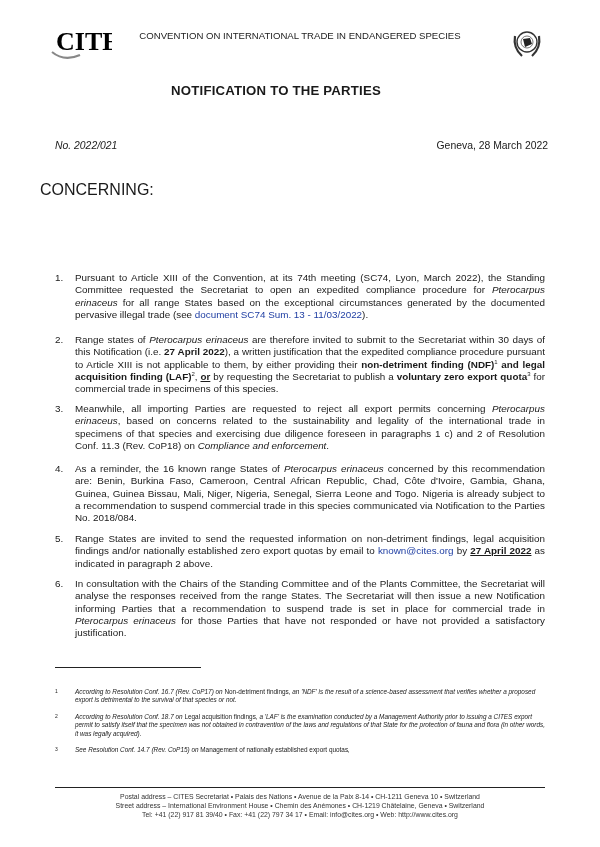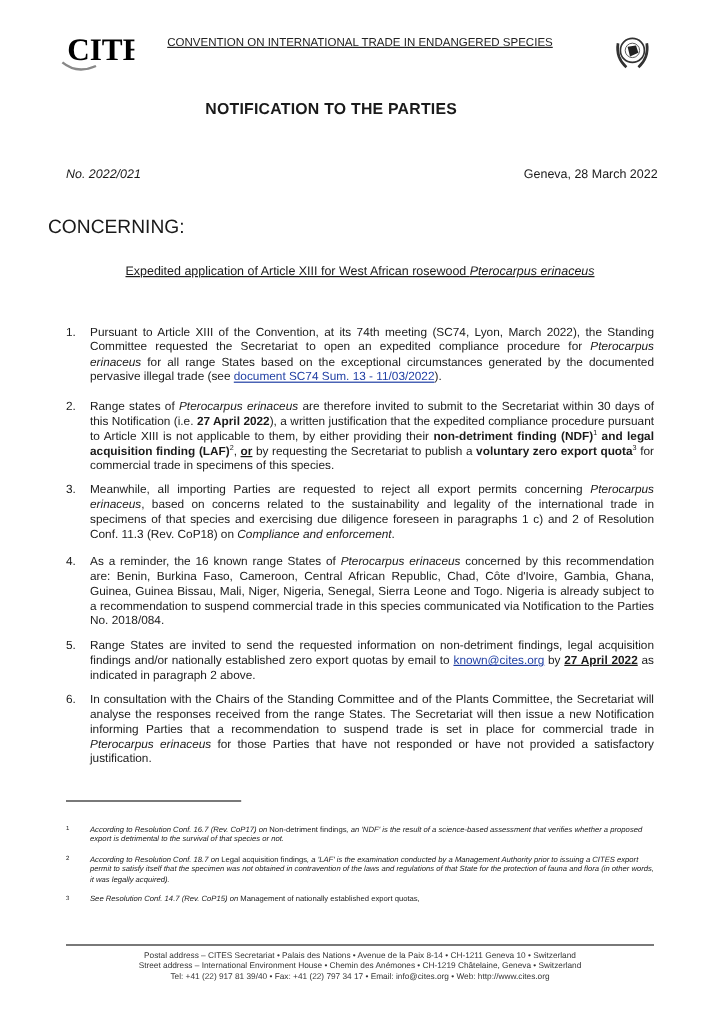--- a/index.html
+++ b/index.html
@@ -1,33 +1,33 @@
 <!DOCTYPE html>
 <html><head>
 <meta charset="utf-8">
 <style>
   html, body { margin: 0; padding: 0; background: #ffffff; }
   body { width: 600px; height: 847px; position: relative; overflow: hidden;
          font-family: "Liberation Sans", sans-serif; color: #1a1a1a; }
   .abs { position: absolute; }
   .header-title { left: 115px; top: 30px; width: 370px; text-align: center;
-                  font-size: 9.6px; line-height: 12px; color: #222; text-decoration: underline; }
+                  font-size: 9.6px; line-height: 12px; color: #222; }
   .logo-cites { left: 50px; top: 22px; width: 62px; height: 42px; }
   .logo-un { left: 510px; top: 26px; width: 34px; height: 36px; }
   .notif-title { left: 0; top: 83px; width: 552px; text-align: center;
                  font-weight: bold; font-size: 13.2px; letter-spacing: 0.2px; }
   .ref-no { left: 55px; top: 140px; font-size: 10.4px; font-style: italic; }
   .ref-date { right: 52px; top: 140px; font-size: 10.4px; margin-left: 12px; }
   .concerning { left: 40px; top: 181px; font-size: 16px; }
   .subject { left: 80px; top: 221px; width: 440px; text-align: center;
              font-size: 10.4px; line-height: 12.5px; text-decoration: underline; }
   .para { left: 55px; width: 490px; font-size: 9.85px; line-height: 12.3px; }
   .para .num { position: absolute; left: 0; top: 0; }
   .para .body { margin-left: 20px; text-align: justify; }
-  .link { color: #1f3ea3; text-decoration: underline; }
+  .link { color: #1f3ea3; }
   .fn-rule { left: 55px; top: 667px; width: 146px; height: 1px; background: #222; }
   .fn { left: 55px; width: 490px; font-size: 6.4px; line-height: 8.3px; font-style: italic; }
   .fn .mark { position: absolute; left: 0; top: -1px; font-size: 5px; font-style: normal; }
   .fn .body { margin-left: 20px; }
   .fn .up { font-style: normal; }
   .footer-rule { left: 55px; top: 787px; width: 490px; height: 1px; background: #222; }
   .footer { left: 0; width: 600px; text-align: center; font-size: 6.9px; line-height: 9.2px; color: #333; }
   sup { font-size: 6px; line-height: 0; vertical-align: super; }
 </style>
 </head>
@@ -53,21 +53,20 @@
 </div>
 
 <div class="abs notif-title">NOTIFICATION TO THE PARTIES</div>
 
 <div class="abs ref-no">No. 2022/021</div>
 <div class="abs ref-date">Geneva, 28 March 2022</div>
 
 <div class="abs concerning">CONCERNING:</div>
 
 <div class="abs subject">
-  <div><span>Expedited application of Article XIII for West African rosewood </span><i>Pterocarpus erinaceus</i></div>
 </div>
 
 <div class="abs para" style="top:272px;">
   <span class="num">1.</span>
   <div class="body"><span>Pursuant to Article XIII of the Convention, at its 74th meeting (SC74, Lyon, March 2022), the Standing Committee requested the Secretariat to open an expedited compliance procedure for </span><i>Pterocarpus erinaceus</i><span> for all range States based on the exceptional circumstances generated by the documented pervasive illegal trade (see </span><a class="link">document SC74 Sum. 13 - 11/03/2022</a><span>).</span></div>
 </div>
 
 <div class="abs para" style="top:334px;">
   <span class="num">2.</span>
   <div class="body"><span>Range states of </span><i>Pterocarpus erinaceus</i><span> are therefore invited to submit to the Secretariat within 30 days of this Notification (i.e. </span><b>27 April 2022</b><span>), a written justification that the expedited compliance procedure pursuant to Article XIII is not applicable to them, by either providing their </span><b>non-detriment finding (NDF)</b><sup>1</sup><b> and legal acquisition finding (LAF)</b><sup>2</sup><span>, </span><b><u>or</u></b><span> by requesting the Secretariat to publish a </span><b>voluntary zero export quota</b><sup>3</sup><span> for commercial trade in specimens of this species.</span></div>

